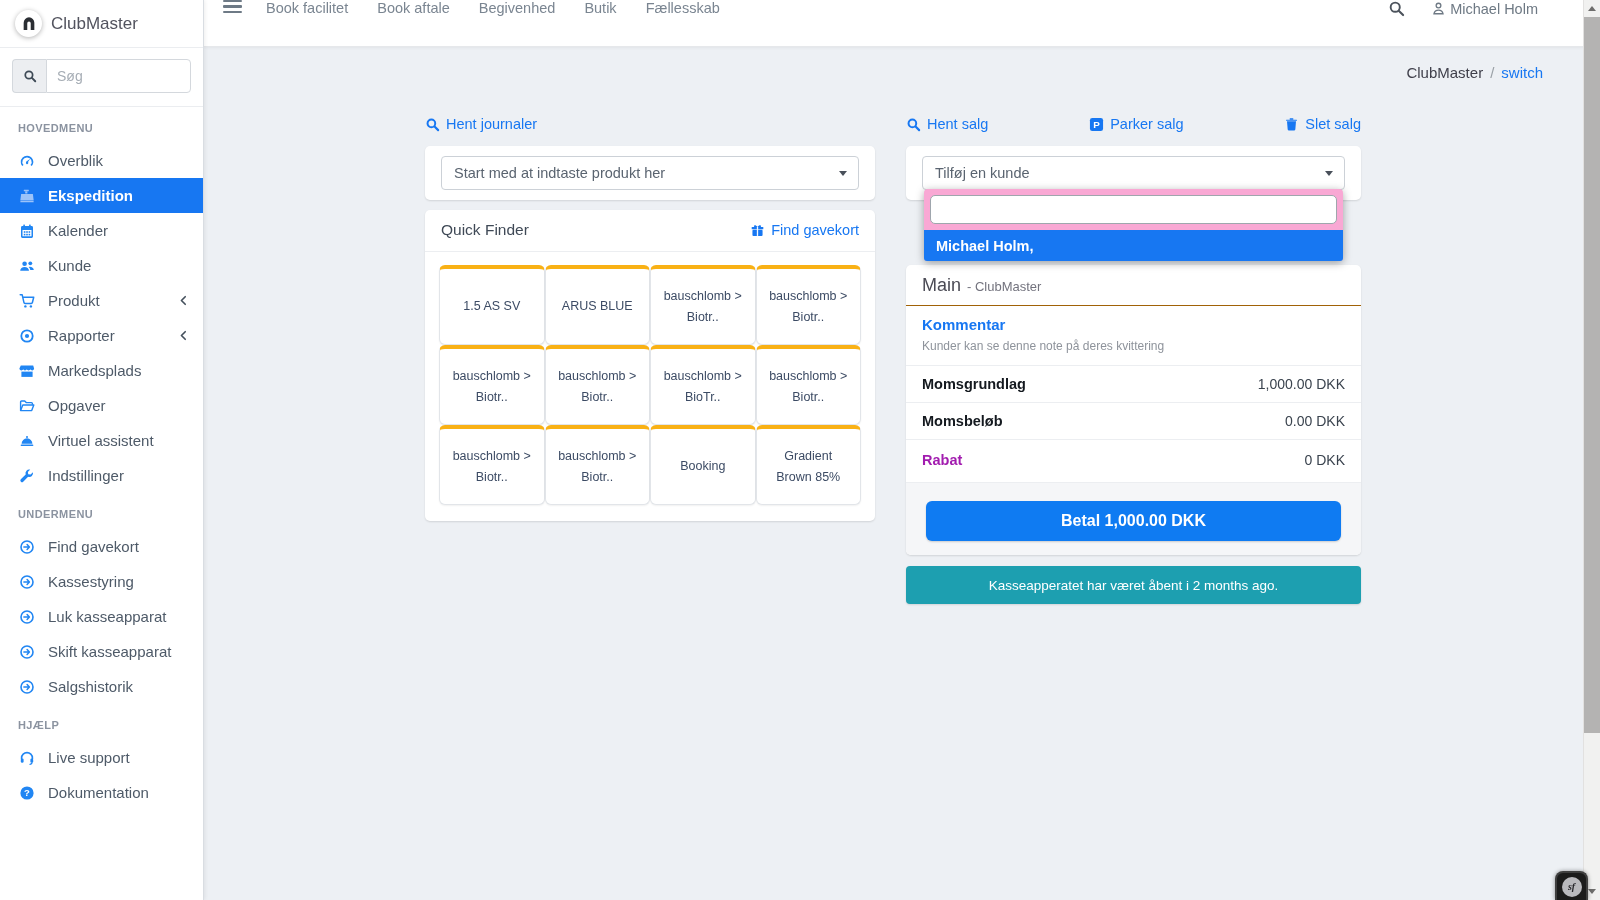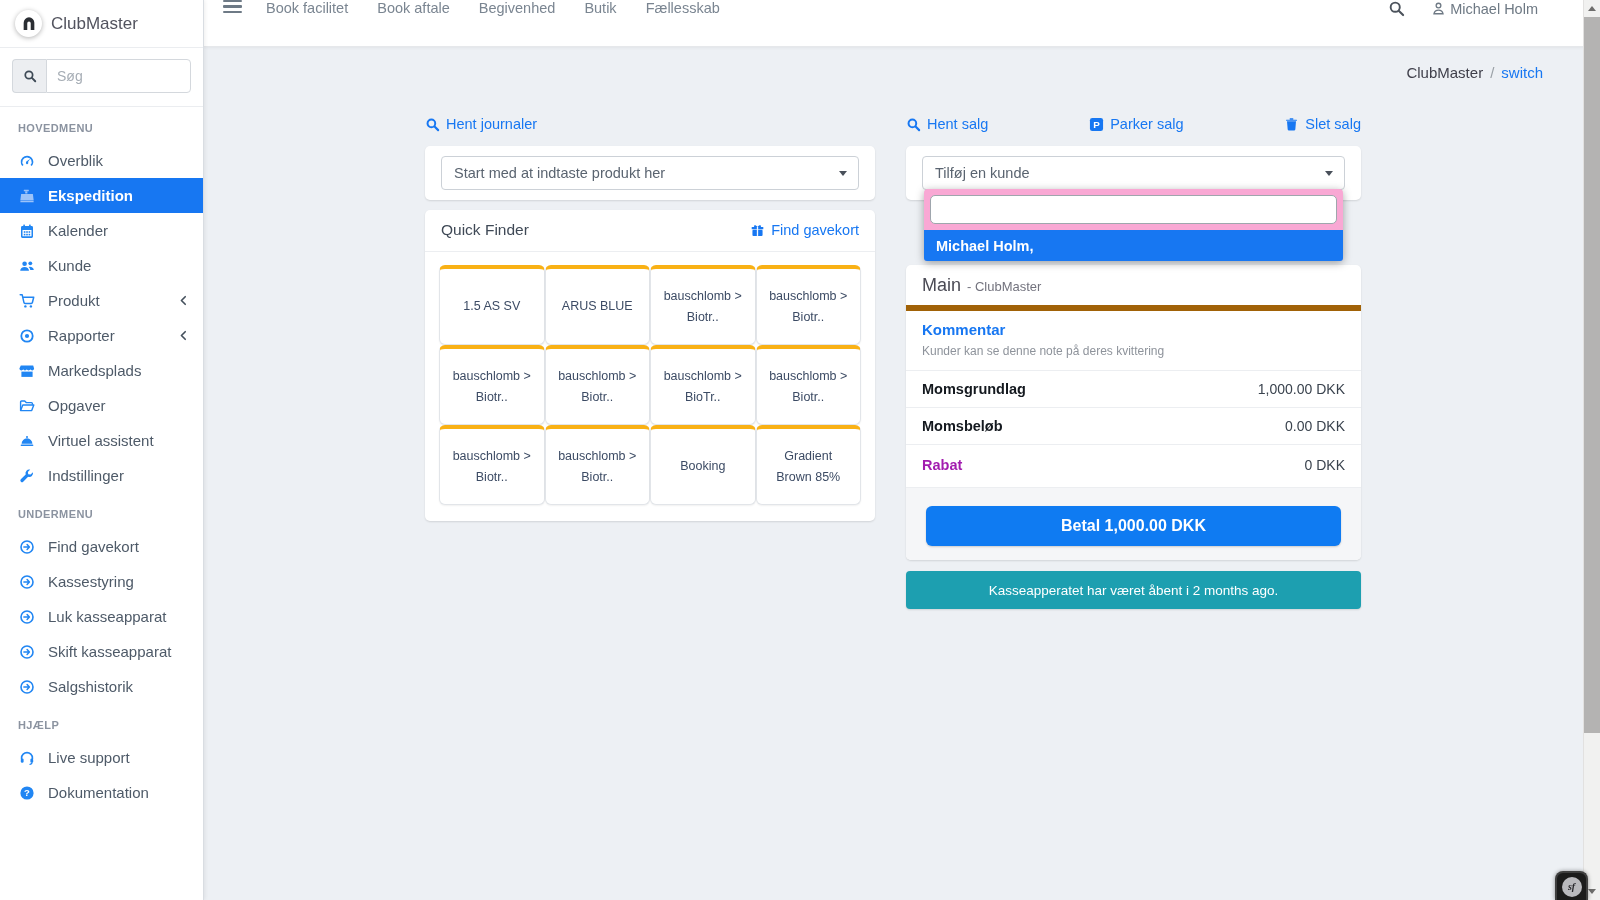--- a/index.html
+++ b/index.html
@@ -72,21 +72,21 @@
   .customer-card{position:relative;height:54px;padding:10px 16px;box-sizing:border-box;margin-bottom:0;}
   .dropdown{position:absolute;left:18px;right:18px;top:43px;background:#f9a8d4;border-radius:4px;
     box-shadow:0 2px 8px rgba(0,0,0,.35);z-index:6;padding-top:6px;}
   .dropdown-input{display:block;width:calc(100% - 12px);margin:0 6px;height:29px;border:1px solid #9fa6ad;border-radius:5px;
     box-sizing:border-box;outline:none;padding:0 8px;font-size:14px;font-family:inherit;}
   .dropdown-option{margin-top:6px;height:31px;background:#1777f2;color:#fff;display:flex;align-items:center;
     padding:0 12px;font-size:14.5px;font-weight:600;cursor:pointer;border-radius:0 0 3px 3px;}
 
   
   .main-card{margin-top:65px;}
-  .main-header{padding:10px 16px 9px;border-bottom:6px solid #a16207;display:flex;align-items:baseline;gap:6px;}
+  .main-header{padding:10px 16px 9px;border-bottom:1px solid #a16207;display:flex;align-items:baseline;gap:6px;}
   .main-title{font-size:18px;color:#4b4b55;}
   .main-sub{font-size:13px;color:#73737e;}
   .comment-sec{padding:10px 16px 12px;border-bottom:1px solid #eceef1;}
   .comment-title{font-size:15px;font-weight:700;color:#1777f2;margin-bottom:6px;cursor:pointer;display:inline-block;}
   .comment-sub{font-size:12px;color:#8e939b;}
   .amount-row{display:flex;justify-content:space-between;align-items:center;padding:10px 16px;
     border-bottom:1px solid #eceef1;}
   .amount-row.tall{padding:12px 16px 14px;}
   .amount-label{font-weight:700;color:#14191f;font-size:14.5px;}
   .amount-label.link-label{color:#a21caf;cursor:pointer;}

